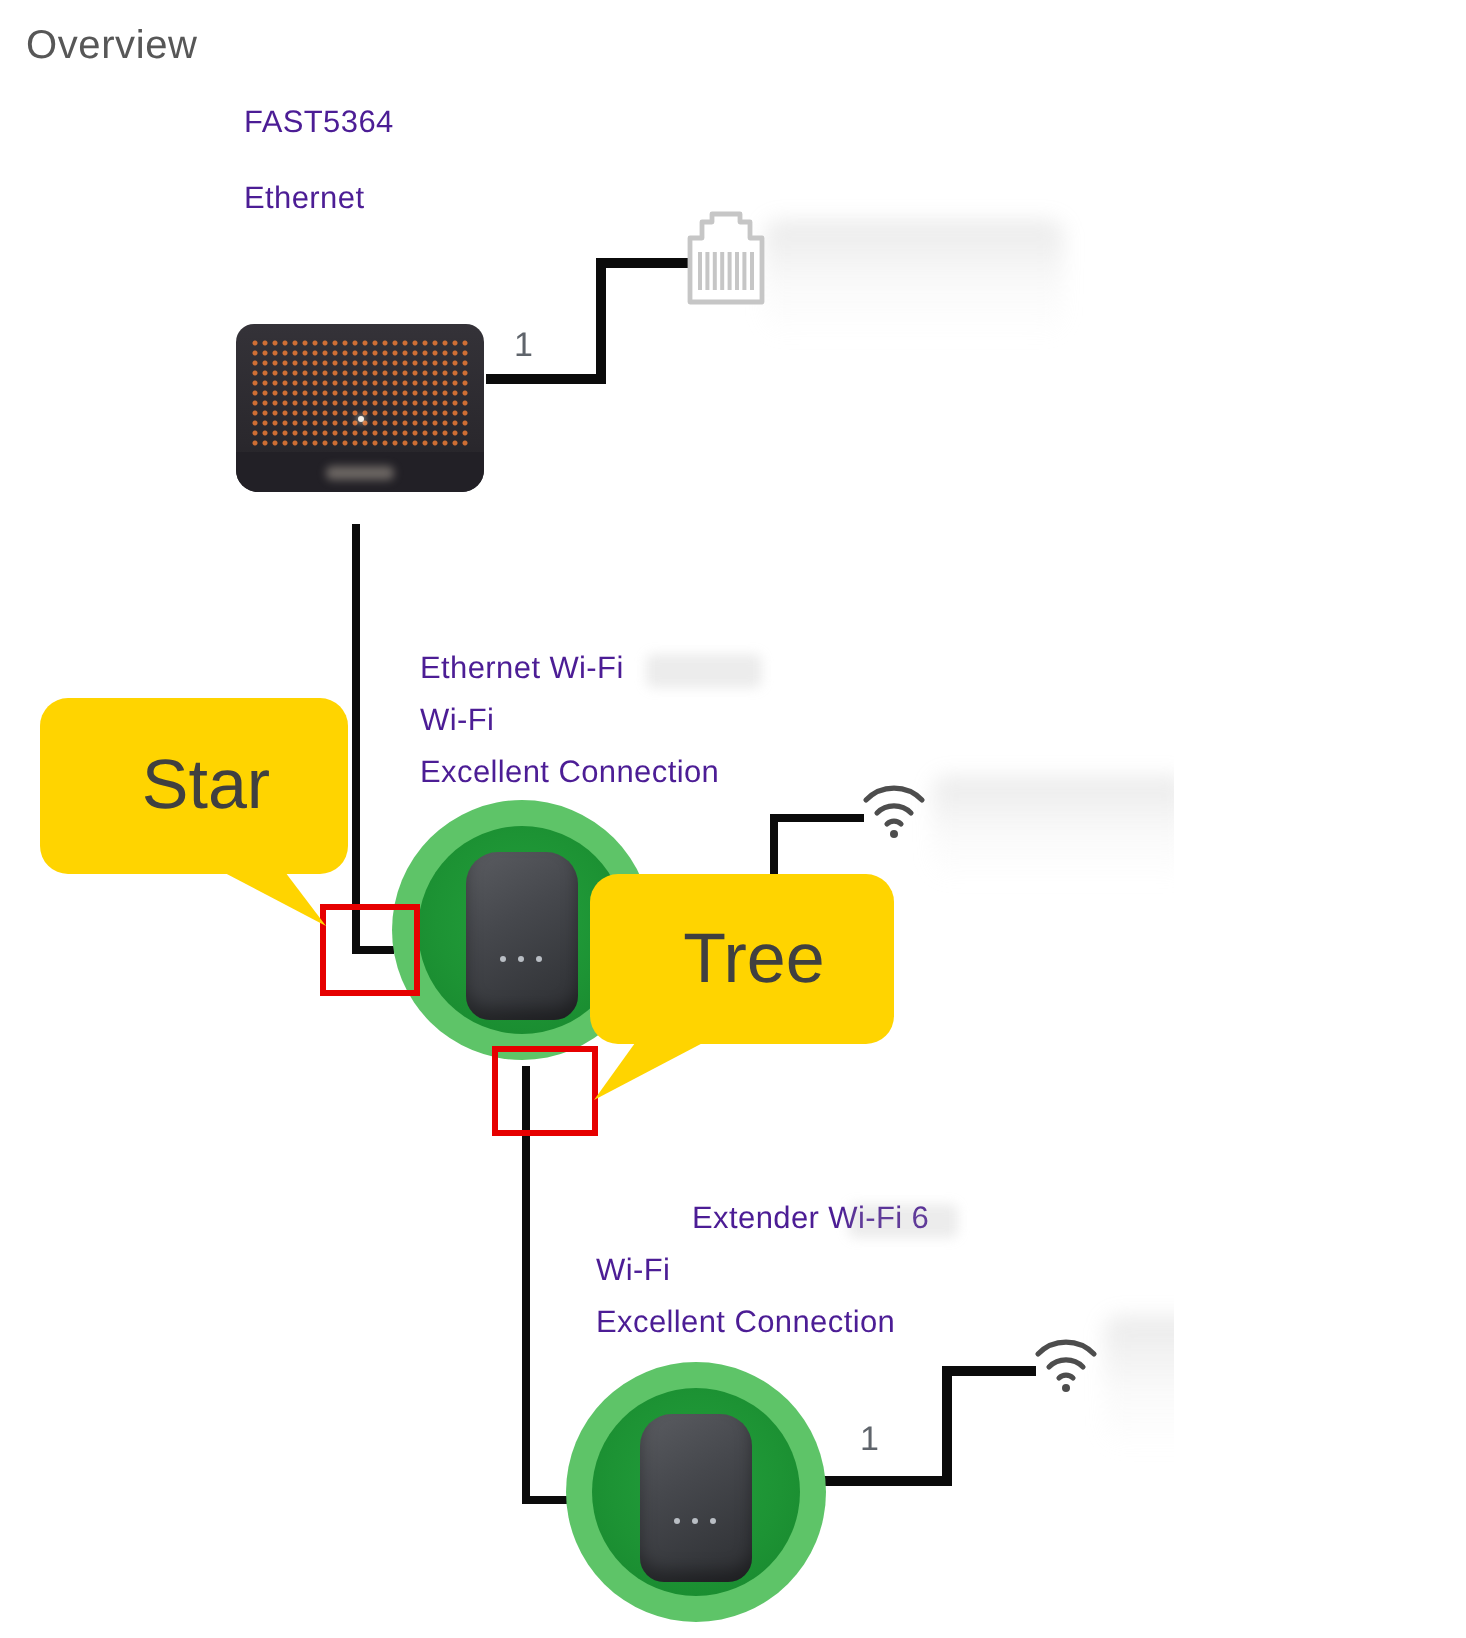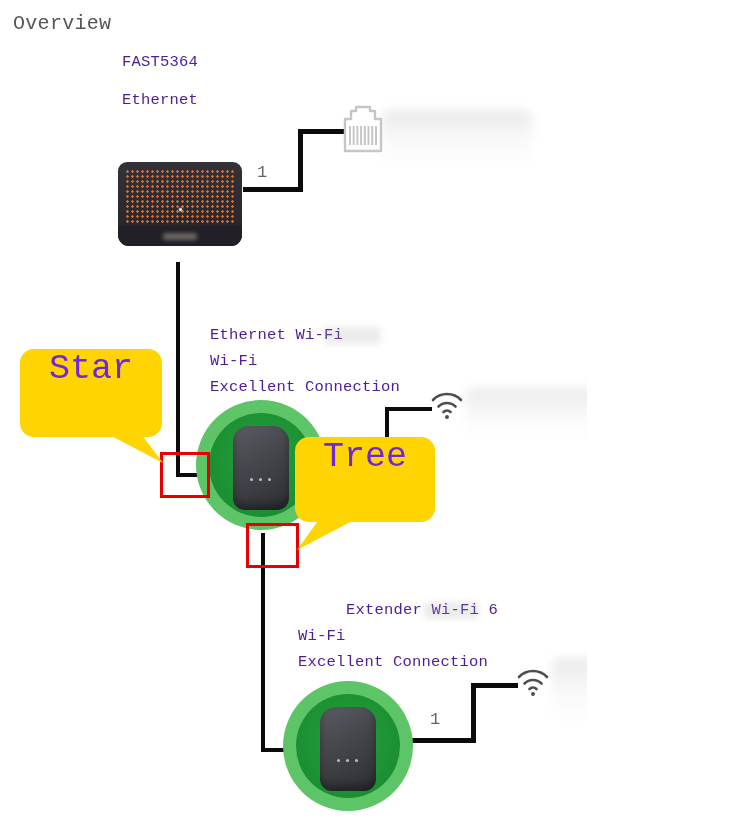--- a/index.html
+++ b/index.html
@@ -1,32 +1,32 @@
 <!DOCTYPE html>
 <html><head>
 <meta charset="utf-8">
 <style>
   html,body{margin:0;padding:0;background:#ffffff;}
   #stage{
     position:relative;width:587px;height:819px;background:#ffffff;overflow:hidden;
-    font-family:Liberation Mono, monospace;
+    font-family:Liberation Sans, sans-serif;
   }
   .abs{position:absolute;}
   .gray-label{color:#4c1d95;font-size:15.5px;letter-spacing:.2px;white-space:nowrap;}
   .page-title{color:#575757;font-size:20px;letter-spacing:.3px;}
   .port-label{color:#5f646b;font-size:17px;}
   
   .line{position:absolute;background:#0b0b0b;}
   
   .redbox{position:absolute;border:3px solid #e60000;background:transparent;z-index:30;}
   
   .bubble{
     position:absolute;background:#ffd400;border-radius:14px;z-index:40;
-    display:flex;justify-content:center;
-    color:#6d28d9;font-size:35px;font-weight:500;
+    display:flex;align-items:center;justify-content:center;
+    color:#404040;font-size:35px;font-weight:500;padding-left:12px;
   }
   .tail{position:absolute;z-index:40;}
   
   .router{
     position:absolute;left:118px;top:162px;width:124px;height:84px;
     background:linear-gradient(180deg,#343238 0%,#2a282d 70%,#232126 100%);
     border-radius:9px 9px 11px 11px;z-index:20;
   }
   .router .dots{
     position:absolute;left:7px;right:7px;top:7px;bottom:21px;border-radius:5px;

